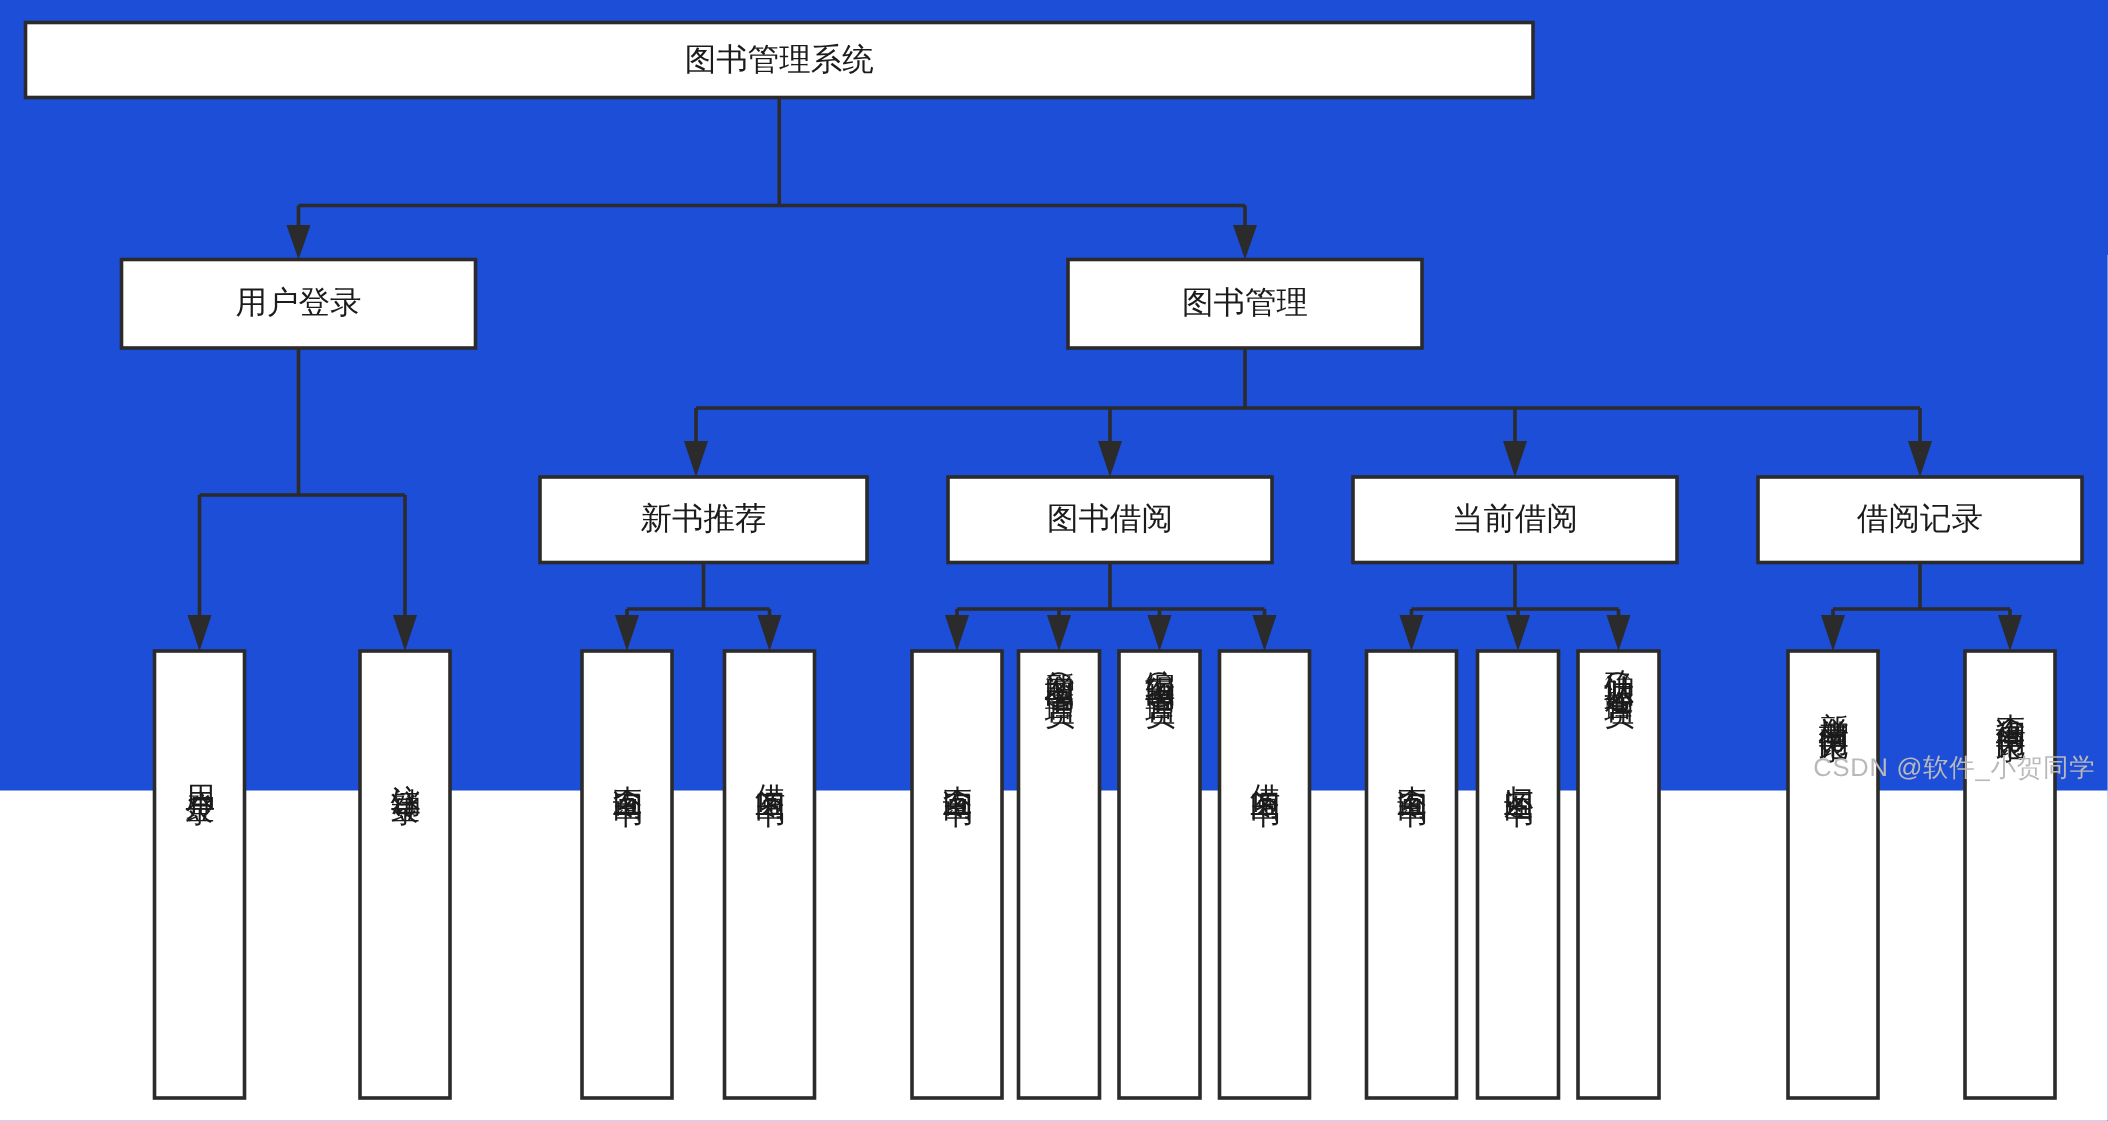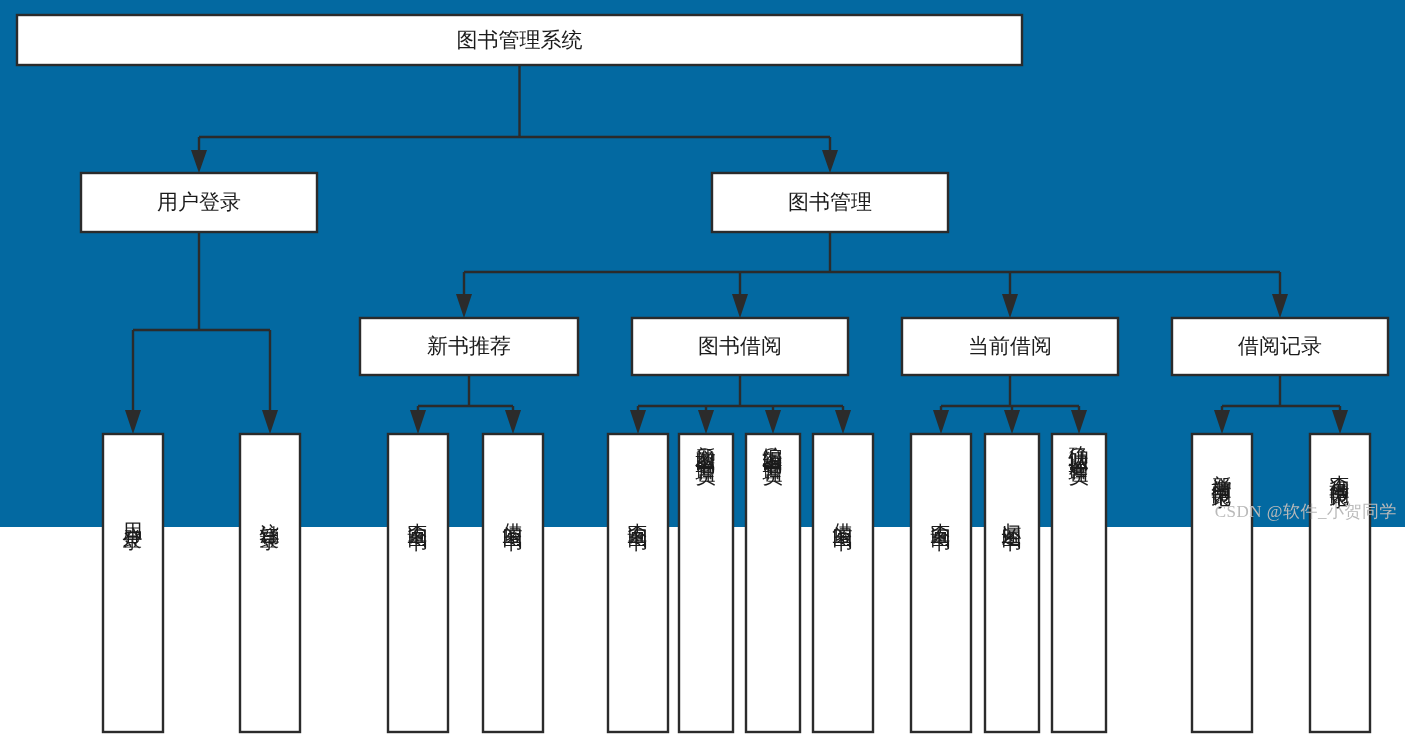--- a/index.html
+++ b/index.html
@@ -10,21 +10,21 @@
   body {
     width: 1405px;
     height: 747px;
     font-family: "Liberation Sans", "DejaVu Sans", sans-serif;
     overflow: hidden;
   }
   #diagram-root {
     position: relative;
     width: 1405px;
     height: 527px;
-    background: #0369a1;
+    background: #1d4ed8;
   }
   svg#tree-svg {
     position: absolute;
     left: 0;
     top: 0;
     width: 1405px;
     height: 747px;
     display: block;
   }
   .node-box {
@@ -55,21 +55,21 @@
     fill: #1b1b1b;
     writing-mode: vertical-rl;
     text-orientation: upright;
     letter-spacing: 3px;
     text-anchor: middle;
   }
   .watermark {
     position: absolute;
     right: 8px;
     bottom: 4px;
-    font-family: Liberation Serif, serif;
+    font-family: Liberation Sans, sans-serif;
     font-size: 17px;
     color: #b9b9b9;
     white-space: nowrap;
     user-select: none;
     letter-spacing: 0.5px;
   }
 </style>
 </head>
 <body>
 

